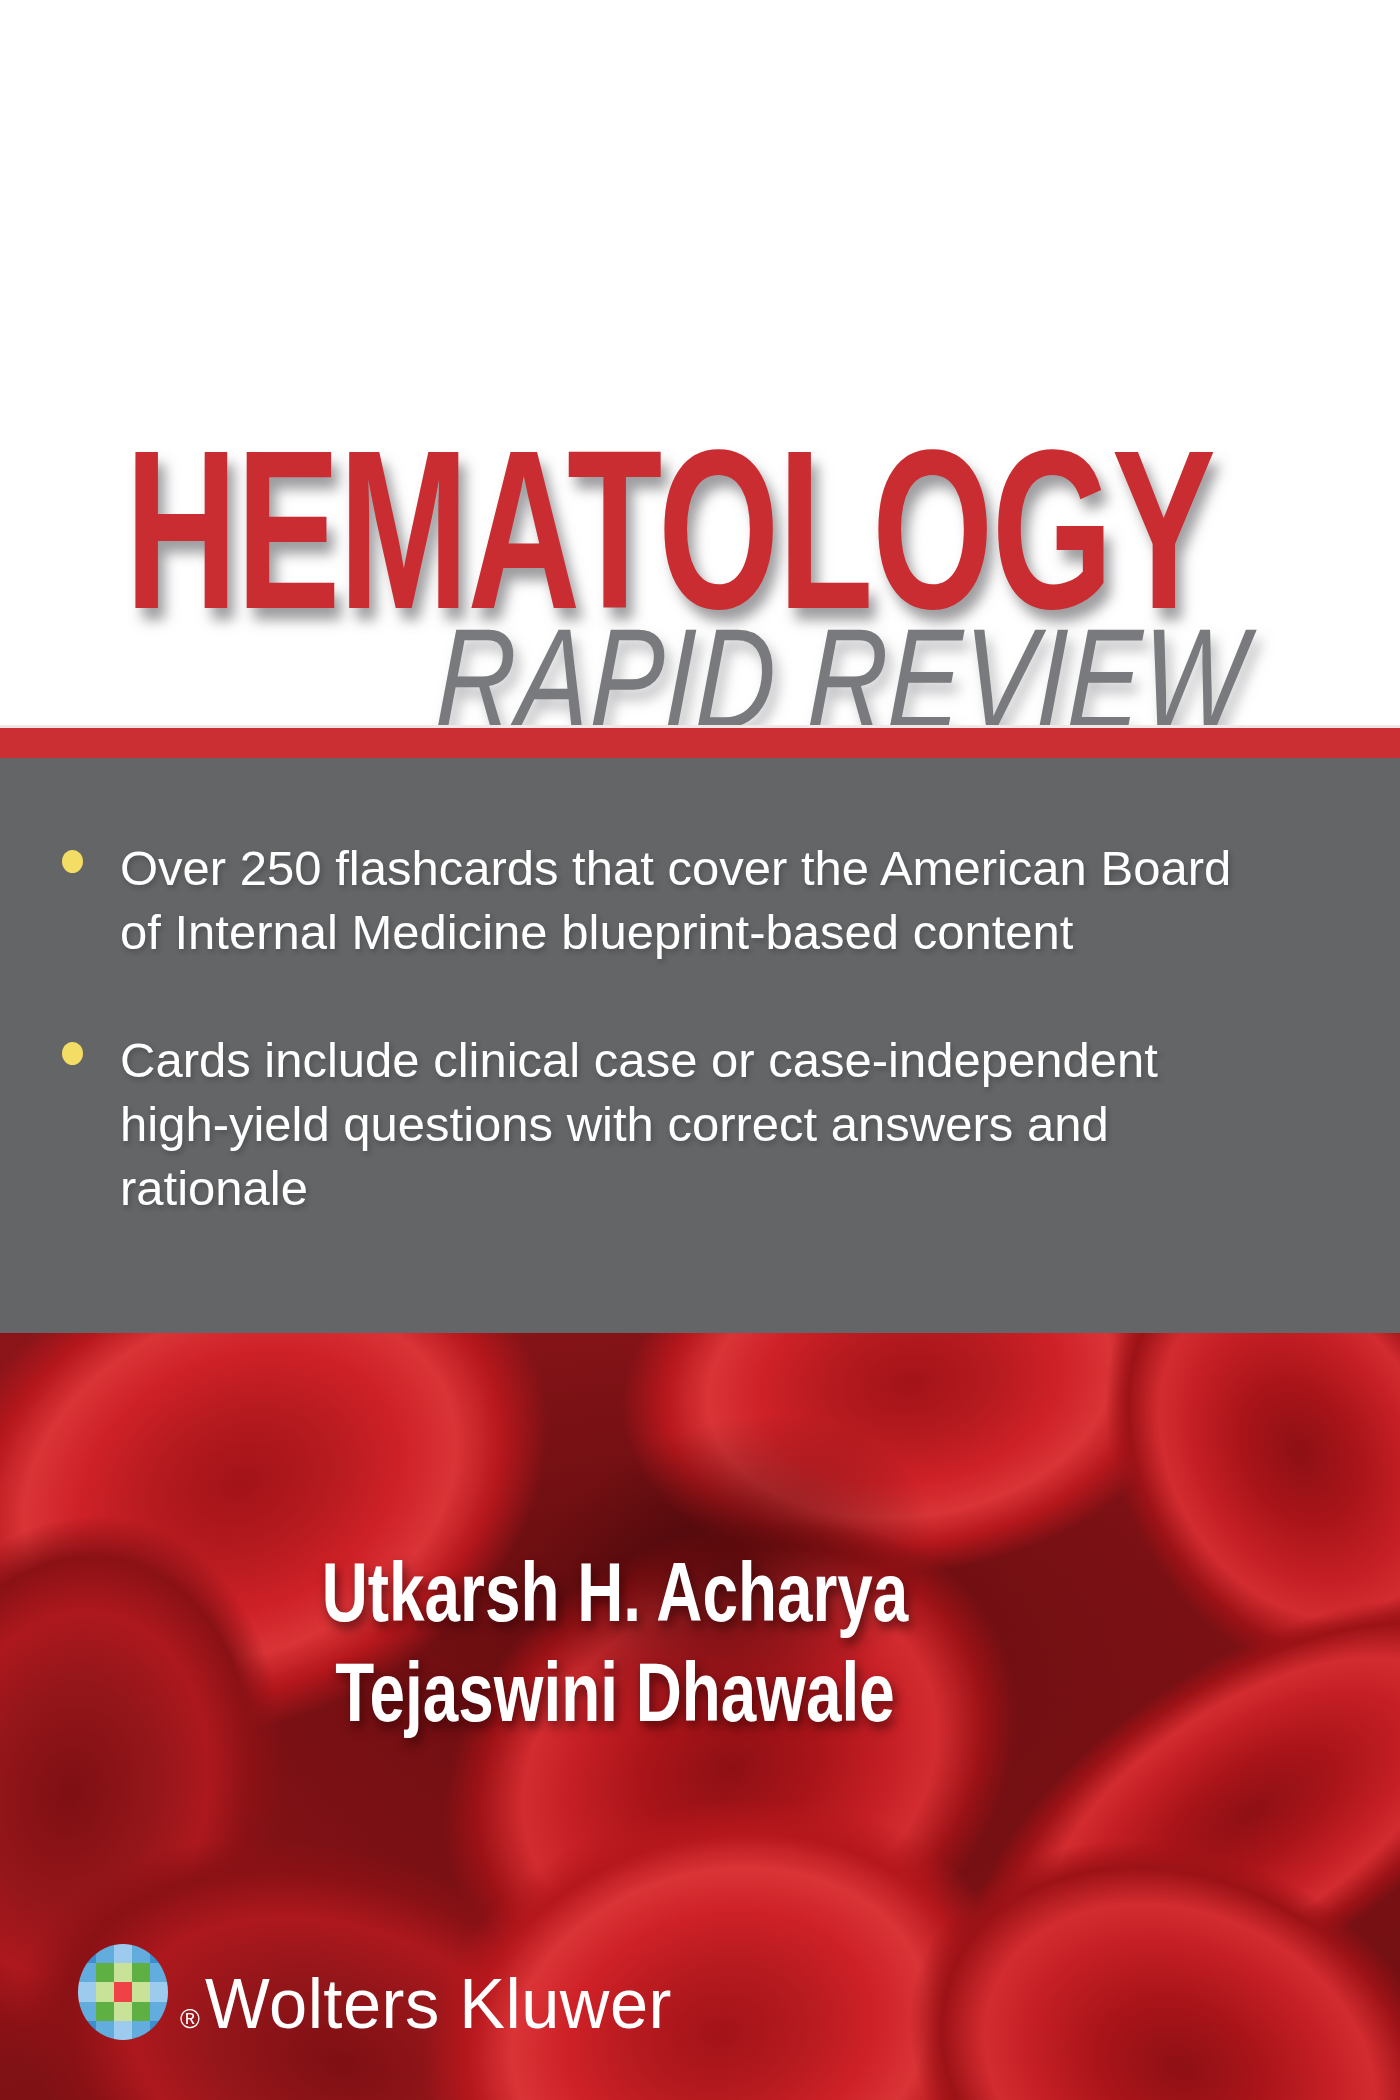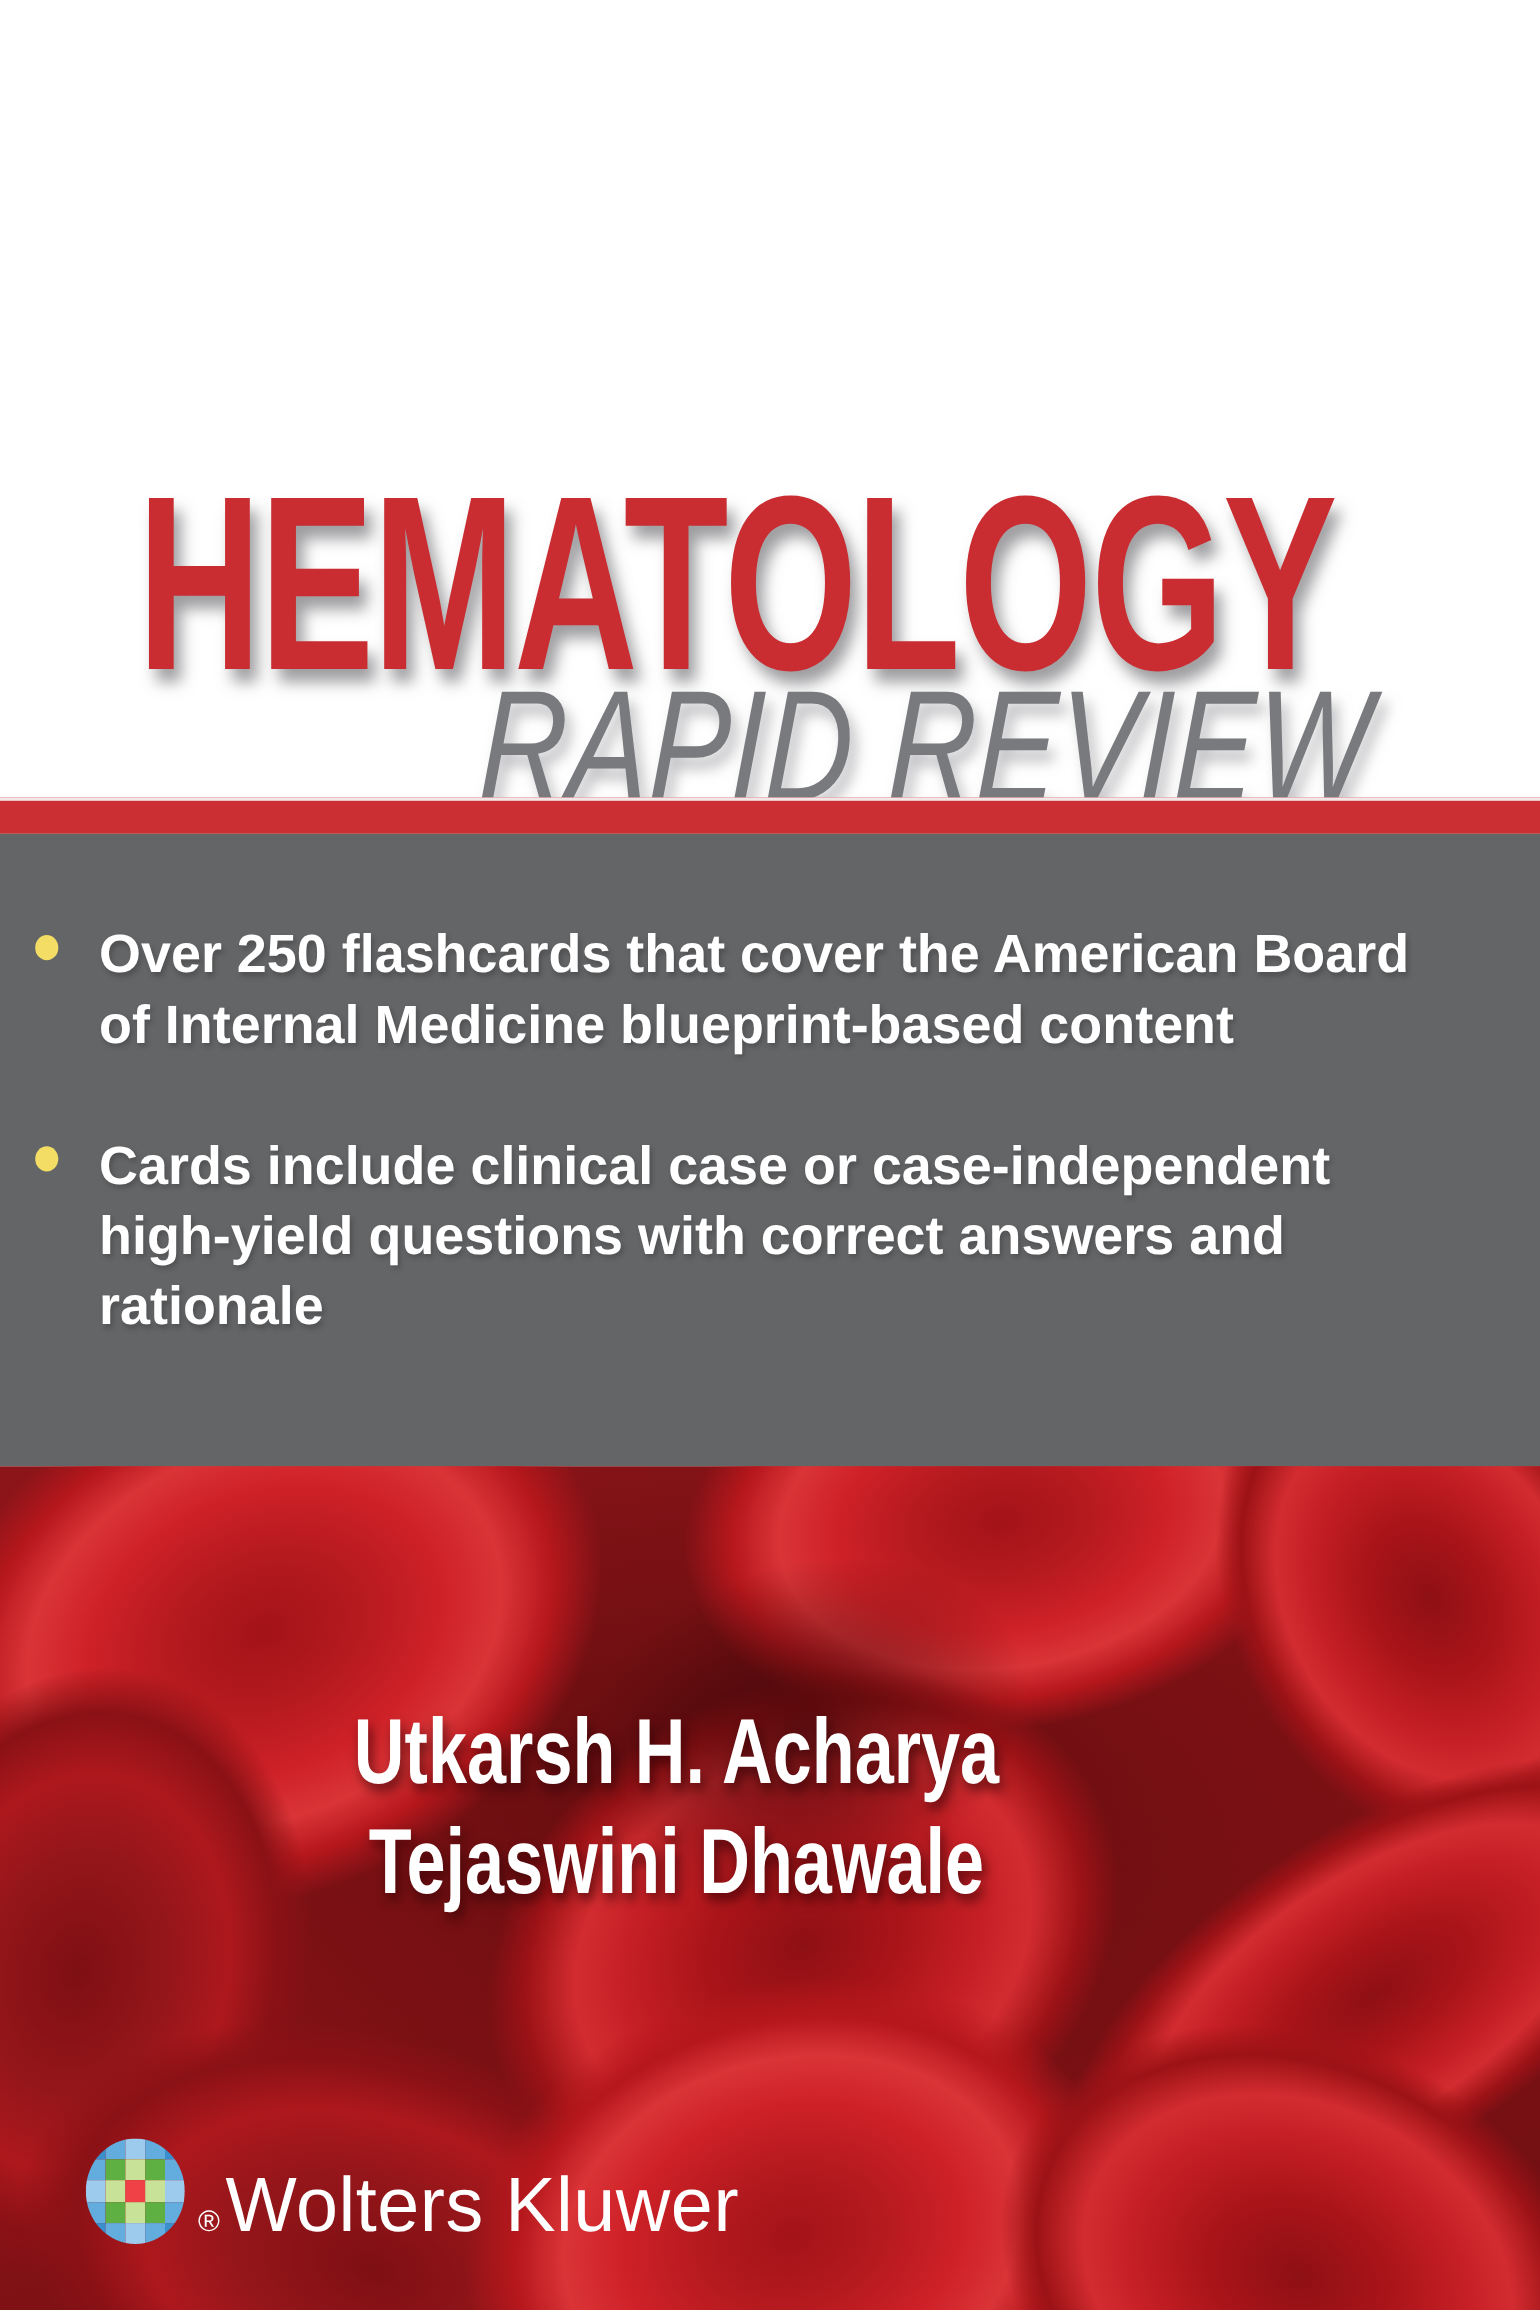--- a/index.html
+++ b/index.html
@@ -28,21 +28,21 @@
   
   .red-bar{
     position:absolute;left:0;top:725px;width:1400px;height:33px;
     border-top:3px solid #F3E6E6;box-sizing:border-box;
   }
   
   .panel{
     position:absolute;left:0;top:758px;width:1400px;height:575px;
   }
   .panel ul{
-    margin:0;padding:78px 0 0 90px;list-style:none;font-weight:bold;
+    margin:0;padding:78px 0 0 120px;list-style:none;
   }
   .panel li{
     position:relative;width:1270px;
     color:#ffffff;font-size:49px;line-height:64px;
     white-space:pre-line;letter-spacing:0px;
     text-shadow:2px 3px 5px rgba(40,40,40,0.35);
   }
   .panel li + li{margin-top:64px;}
   .panel li::before{
     content:"";position:absolute;left:-58px;top:14px;

